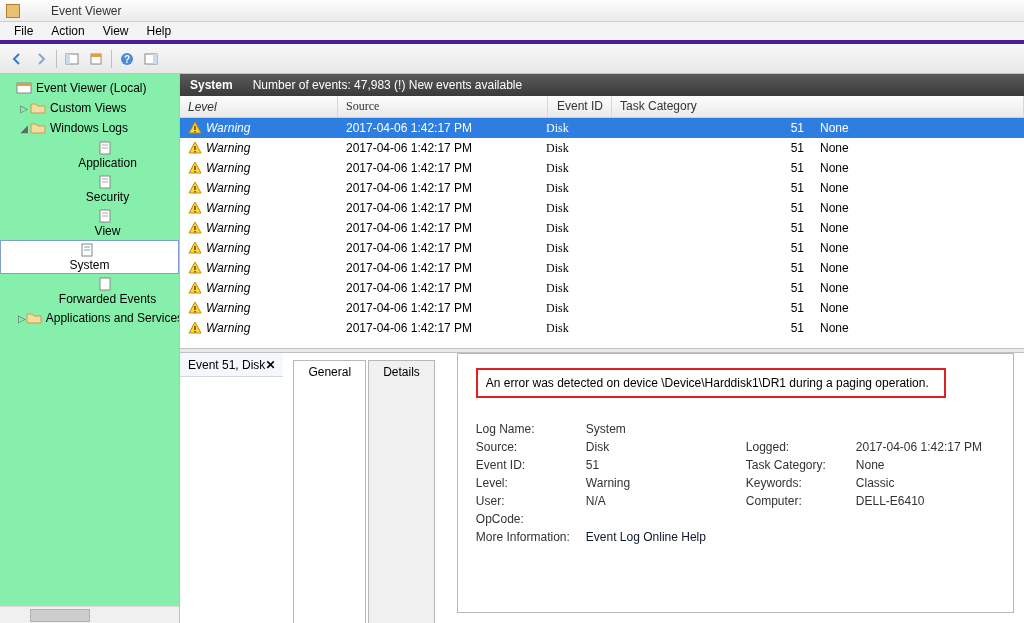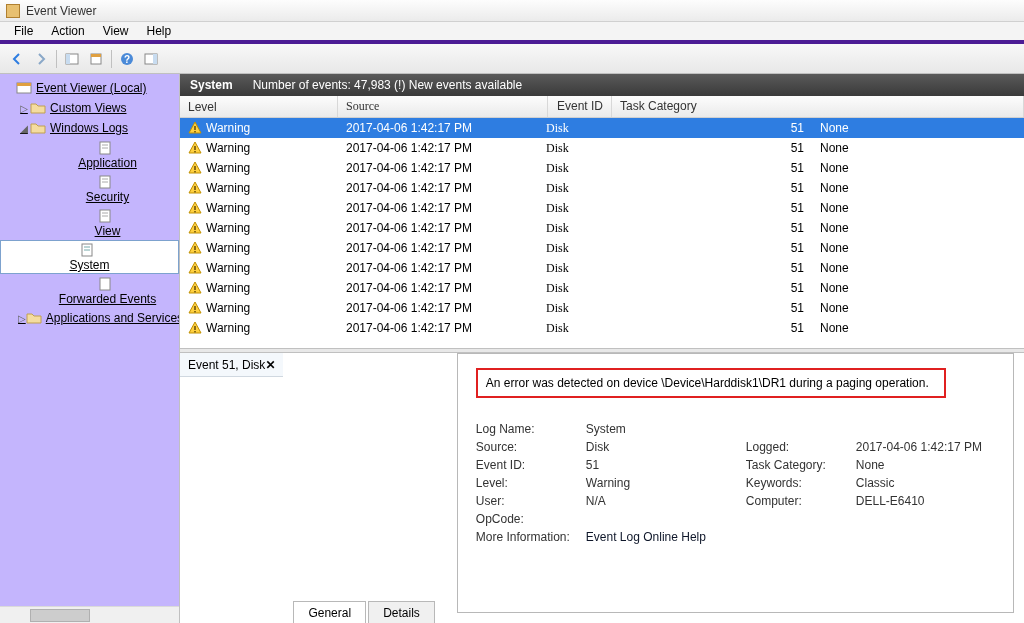--- a/index.html
+++ b/index.html
@@ -1,49 +1,49 @@
 <!DOCTYPE html>
 <html><head>
 <meta charset="utf-8">
 <style>
 * { box-sizing: border-box; margin: 0; padding: 0; }
 body { font-family: "Segoe UI", Tahoma, sans-serif; font-size: 12px; background: #fff; overflow: hidden; width: 1024px; height: 623px; position: relative; }
-.titlebar { height: 22px; background: linear-gradient(#fdfdfd,#ebebeb); border-bottom: 1px solid #d0d0d0; display: flex; align-items: center; padding-left: 6px; font-size: 12px; color: #333; }
+.titlebar { height: 22px; background: linear-gradient(#fdfdfd,#ebebeb); border-bottom: 1px solid #d0d0d0; display: flex; align-items: center; padding-left: 6px; font-size: 12px; color: #333; gap: 25px; }
 .titlebar .icon { width: 14px; height: 14px; margin-right: 6px; background: #e8c070; border: 1px solid #b08030; }
 .menubar { height: 22px; background: #f4f4f4; display: flex; align-items: center; padding-left: 6px; gap: 2px; border-bottom: 4px solid #4c1d95; }
 .menubar span { padding: 2px 8px; cursor: default; }
 .toolbar { height: 30px; background: linear-gradient(#f8f8f8,#e8e8e8); border-bottom: 1px solid #c0c0c0; display: flex; align-items: center; padding-left: 6px; gap: 2px; }
 .toolbar .btn { width: 22px; height: 22px; display: flex; align-items: center; justify-content: center; border: 1px solid transparent; cursor: default; }
 .toolbar .sep { width: 1px; height: 18px; background: #c0c0c0; margin: 0 2px; }
 .main { display: flex; height: 549px; }
-.navpane { width: 180px; border-right: 1px solid #c0c0c0; background: #c4b5fd; overflow: auto; padding: 4px 0; position: relative; text-decoration: underline; }
+.navpane { width: 180px; border-right: 1px solid #c0c0c0; background: #86efac; overflow: auto; padding: 4px 0; position: relative; }
 .navpane .scrollbar-h { position: absolute; bottom: 0; left: 0; right: 0; height: 17px; background: #f0f0f0; border-top: 1px solid #dadada; }
 .navpane .scrollbar-h .thumb { position: absolute; left: 30px; width: 60px; height: 13px; top: 2px; background: #cdcdcd; border: 1px solid #b0b0b0; }
 .tree-item { display: flex; align-items: center; padding: 2px 0; cursor: default; white-space: nowrap; }
 .tree-item.selected { background: #fff; border: 1px solid #7da2ce; padding: 1px 0; }
 .tree-item .arrow { width: 12px; text-align: center; color: #666; font-size: 10px; }
 .tree-item .nicon { width: 16px; height: 16px; margin-right: 4px; flex-shrink: 0; }
 .indent0 { padding-left: 4px; } .indent1 { padding-left: 18px; } .indent2 { padding-left: 36px; flex-direction: column; }
 .content { flex: 1; display: flex; flex-direction: column; overflow: hidden; }
 .content-header { height: 22px; background: linear-gradient(#5a5a5a,#3a3a3a); color: #fff; display: flex; align-items: center; padding-left: 10px; gap: 20px; font-size: 12px; }
 .content-header b { font-weight: bold; }
 .grid { flex: 0 0 252px; overflow: hidden; position: relative; background: #fff; }
 .grid-head { display: flex; height: 22px; background: linear-gradient(#fdfdfd,#eaeaea); border-bottom: 1px solid #d0d0d0; }
 .grid-head .col { border-right: 1px solid #d8d8d8; padding: 3px 8px; color: #333; }
 .grid-body { overflow-y: scroll; height: 230px; }
 .row { display: flex; height: 20px; align-items: center; }
 .row.sel { background: #2e7de1; color: #fff; }
 .row .cell { padding: 0 8px; overflow: hidden; white-space: nowrap; }
 .row .wicon { width: 14px; height: 14px; margin-right: 4px; display: inline-flex; align-items: center; justify-content: center; }
-.c-level { width: 158px; display: flex; align-items: center; } .c-date { width: 200px; } .c-src { width: 210px; font-family: Liberation Serif, serif; } .c-eid { width: 64px; text-align: right; } .c-task { flex: 1; }
+.c-level { width: 158px; display: flex; align-items: center; font-style: italic; } .c-date { width: 200px; } .c-src { width: 210px; font-family: Liberation Serif, serif; } .c-eid { width: 64px; text-align: right; } .c-task { flex: 1; }
 .splitter { height: 5px; background: #e8e8e8; border-top: 1px solid #c0c0c0; border-bottom: 1px solid #c0c0c0; cursor: row-resize; }
 .details { flex: 1; display: flex; flex-direction: row; background: #fff; overflow: hidden; }
 .details-title { height: 24px; display: flex; align-items: center; justify-content: space-between; padding: 0 8px; background: #f4f8fc; border-bottom: 1px solid #d0d8e0; }
 .details-title .close { font-family: Arial; font-weight: bold; cursor: default; }
-.tabs { display: flex; padding: 6px 10px 0 10px; align-items: flex-end; }
+.tabs { display: flex; padding: 6px 10px 0 10px; }
 .tab { padding: 4px 14px; border: 1px solid #b8b8b8; border-bottom: none; background: #f0f0f0; margin-right: 2px; cursor: default; position: relative; top: 1px; }
 .tab.active { background: #fff; z-index: 2; }
 .tab-body { flex: 1; border: 1px solid #b8b8b8; margin: 0 10px 10px 10px; background: #fff; padding: 14px 18px; overflow-y: scroll; position: relative; }
 .msg-box { border: 2px solid #e02020; padding: 6px 8px; margin-bottom: 24px; width: 470px; }
 .details-grid { display: grid; grid-template-columns: 110px 160px 110px 200px; row-gap: 4px; font-size: 12px; color: #333; }
 .details-grid .lab { color: #333; }
 .link { color: #0f172a; cursor: default; }
 svg { display: block; }
 </style>
 </head>

